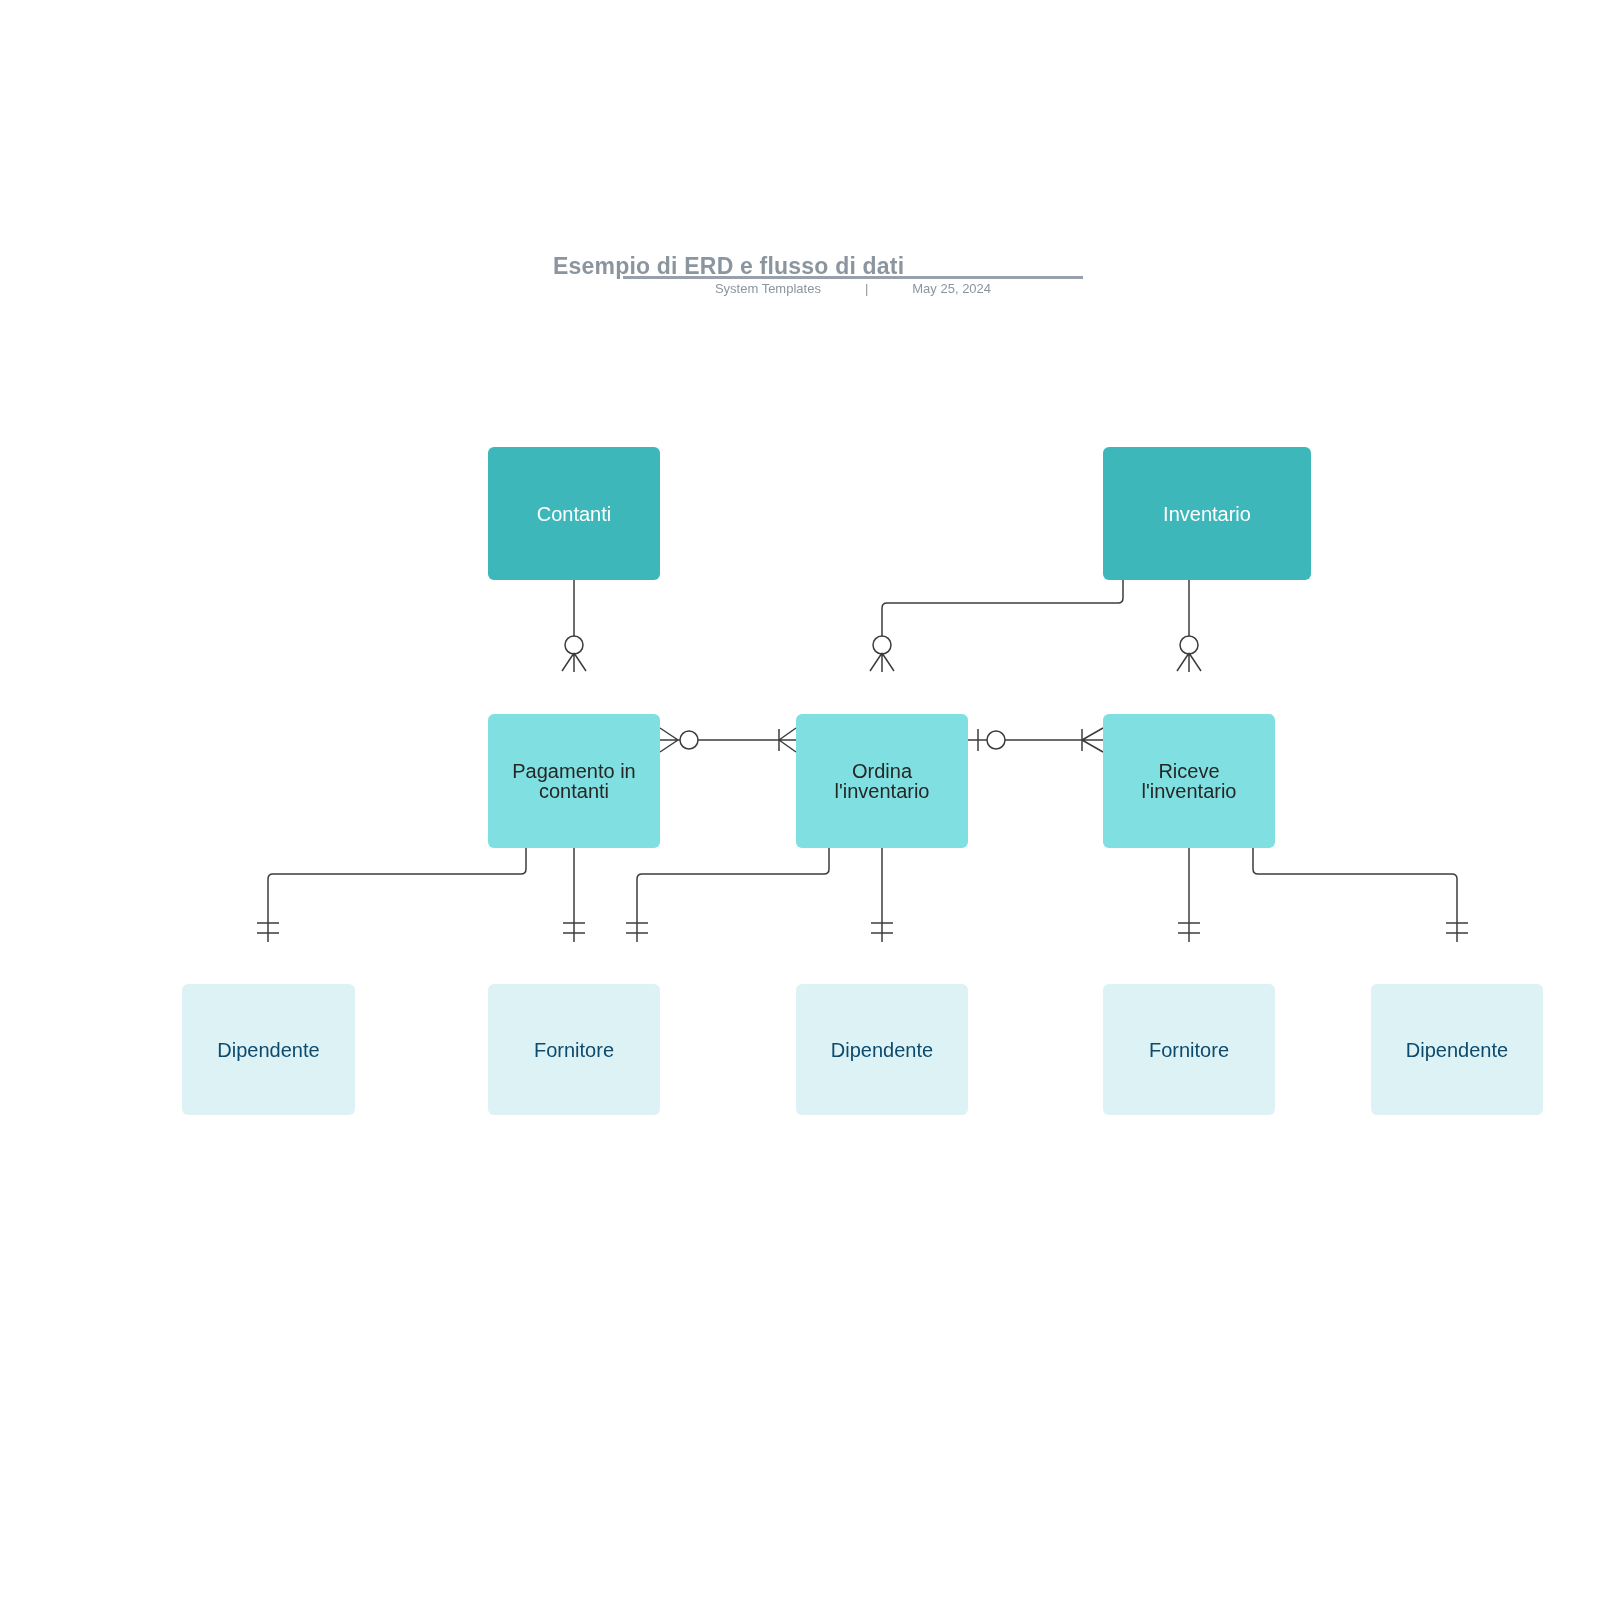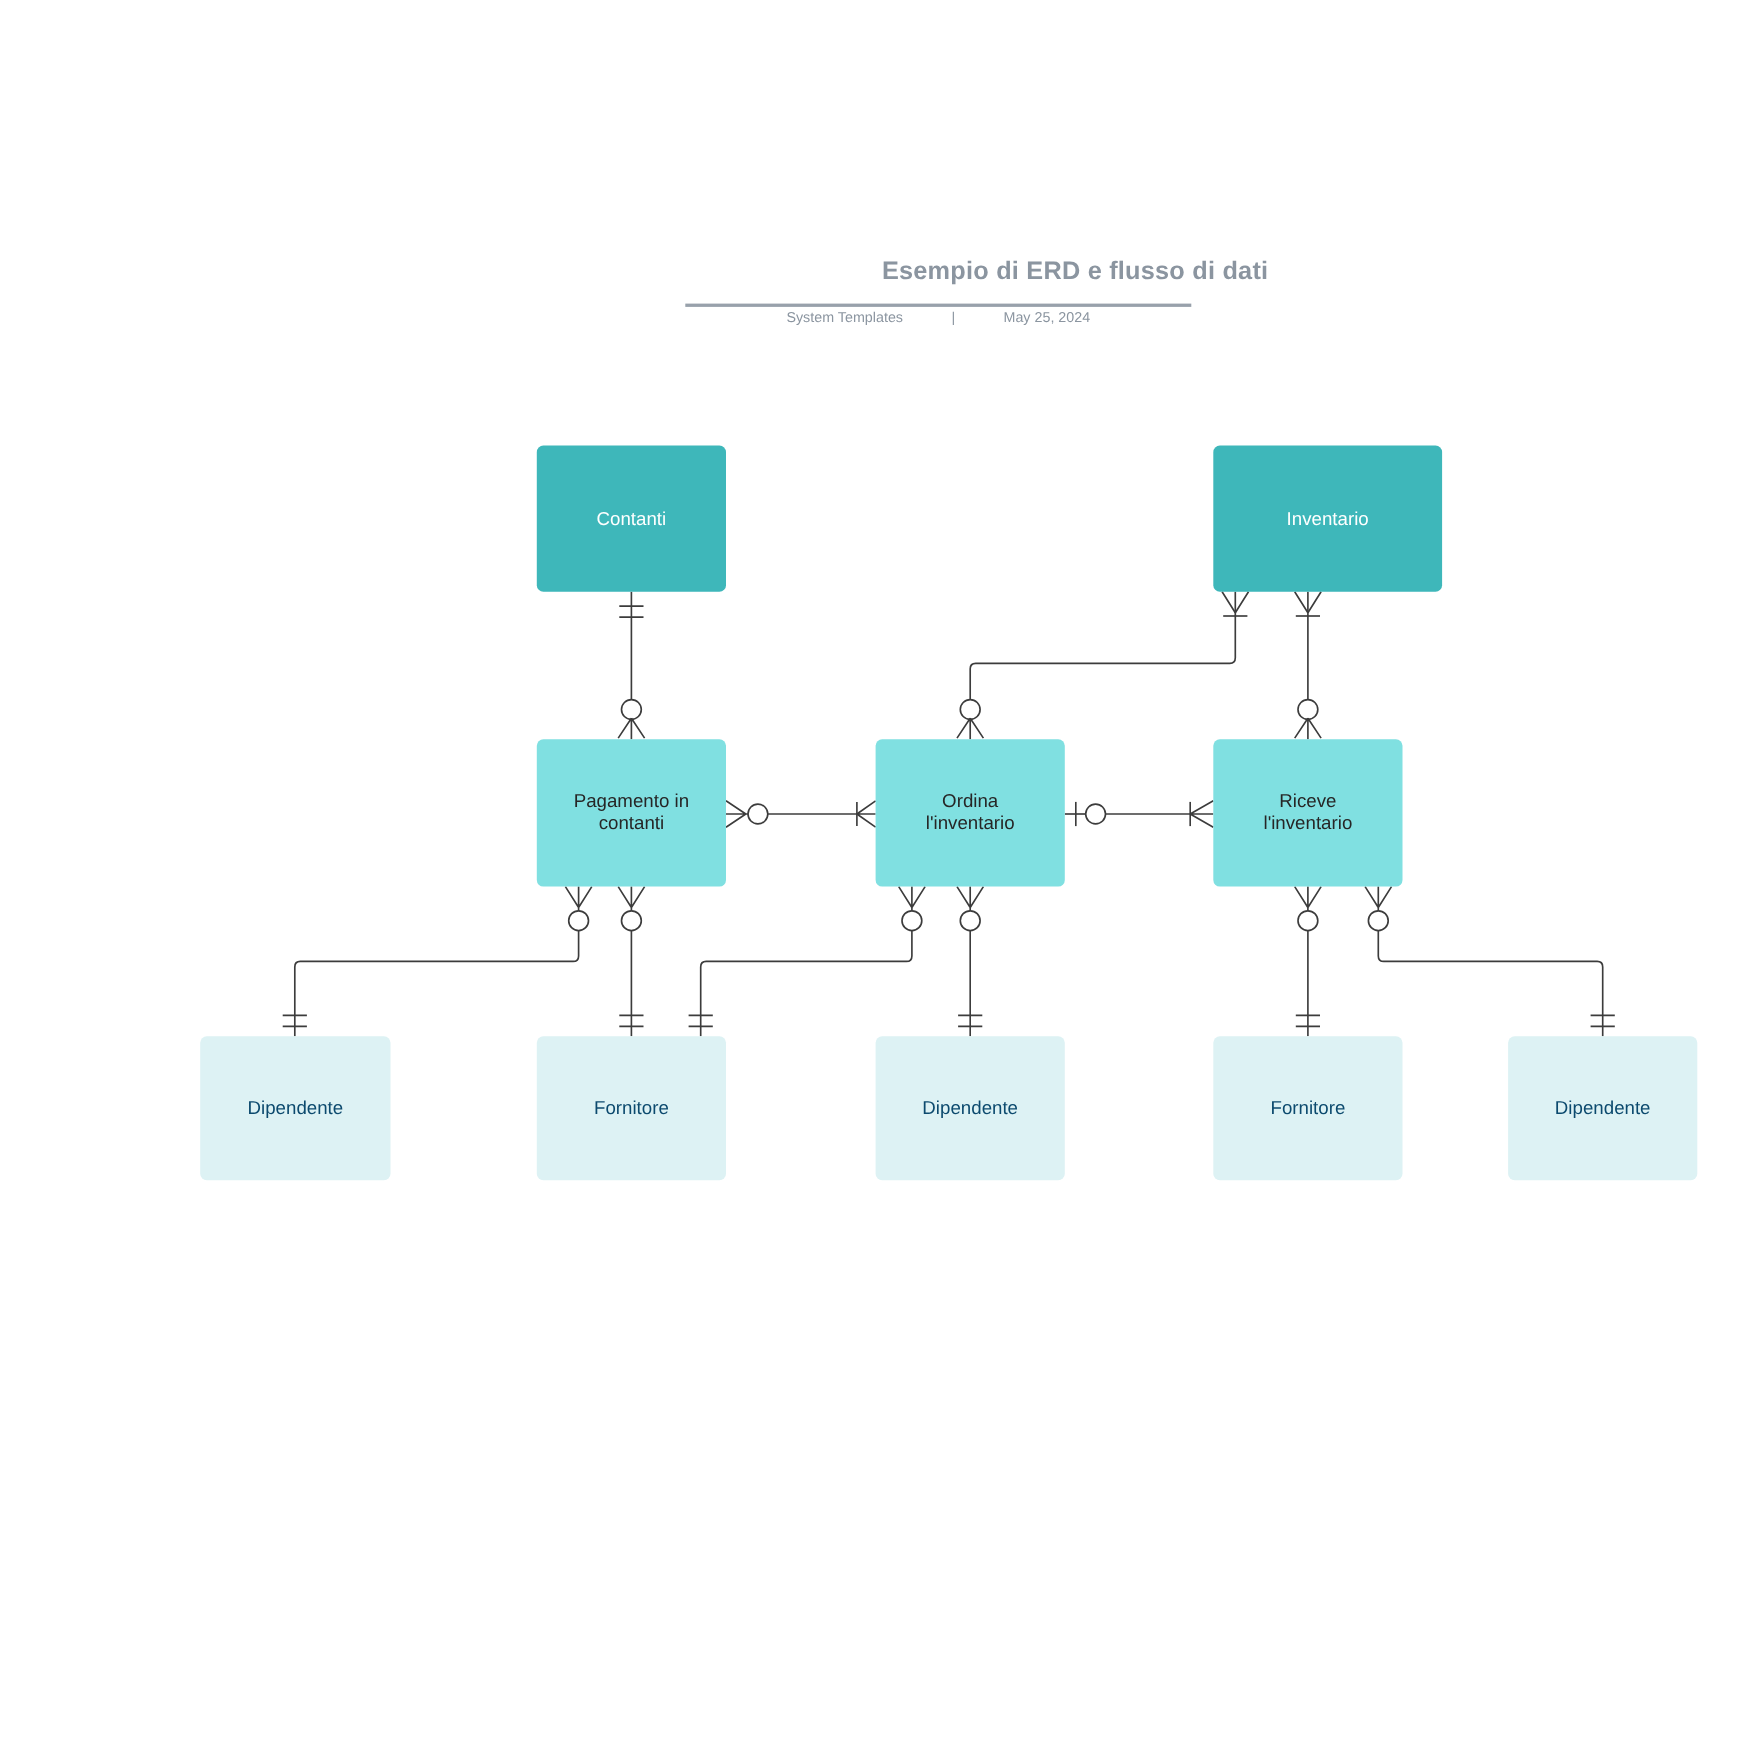--- a/index.html
+++ b/index.html
@@ -4,40 +4,40 @@
 <style>
   html,body{margin:0;padding:0;background:#ffffff;}
   .canvas{
     position:relative;
     width:1600px;height:1600px;
     background:#ffffff;
     font-family:"Liberation Sans",sans-serif;
     overflow:hidden;
   }
   
-  .header{position:absolute;left:553px;top:232px;width:600px;text-align:right;}
+  .header{position:absolute;left:553px;top:252px;width:600px;text-align:left;}
   .title{
     font-size:23px;font-weight:bold;letter-spacing:.2px;
     color:var(--title-gray,#8b95a0);line-height:28px;white-space:nowrap;
   }
   .title-underline{
     position:absolute;left:623px;top:276px;width:460px;height:3px;
     background:var(--rule-gray,#98a1ab);
   }
   .subtitle{
     position:absolute;left:553px;top:281px;width:600px;text-align:center;
     font-size:13px;color:var(--title-gray,#8b95a0);
   }
   .subtitle span{margin:0 22px;}
   
   .node{
     position:absolute;border-radius:6px;
     display:flex;align-items:center;justify-content:center;
-    font-size:17px;line-height:20px;text-align:center;
-    white-space:pre-line;cursor:default;
+    font-size:20px;line-height:20px;text-align:center;
+    white-space:pre-line;cursor:default;margin-top:42px;
   }
   .entity{background:var(--entity-dark,#3eb7ba);color:#ffffff;}
   .process{background:var(--process-mid,#80e0e1);color:#262626;}
   .actor{background:var(--actor-light,#ddf2f4);color:#0c4a6e;}
 
   .n-contanti  {left:488px; top:405px; width:172px; height:133px;}
   .n-inventario{left:1103px;top:405px; width:208px; height:133px;}
   .n-pagamento {left:488px; top:672px; width:172px; height:134px;}
   .n-riceve    {left:796px; top:672px; width:172px; height:134px;}
   .n-ordina    {left:1103px;top:672px; width:172px; height:134px;}

